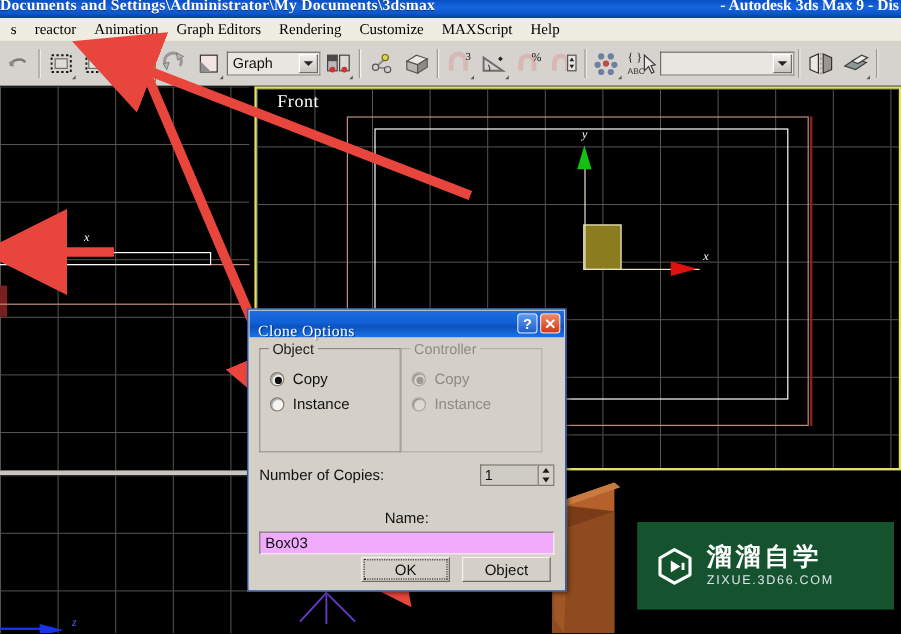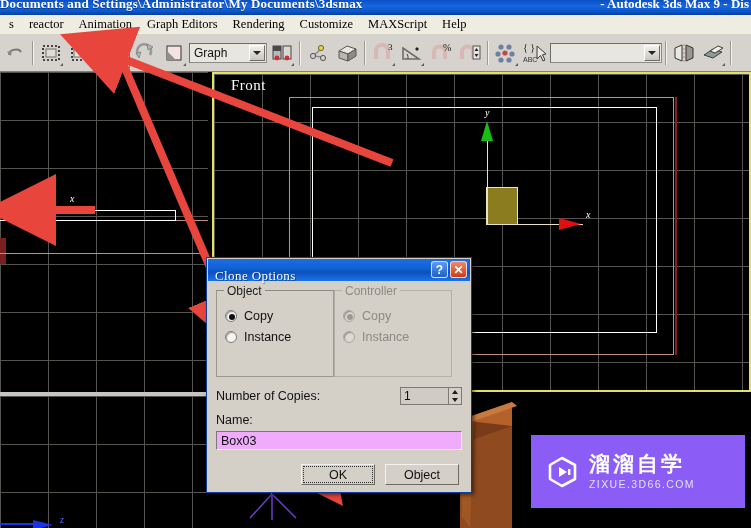--- a/index.html
+++ b/index.html
@@ -283,21 +283,21 @@
     content: ""; width: 0; height: 0;
     border-left: 3px solid transparent; border-right: 3px solid transparent;
     border-bottom: 4px solid #1c1c1c;
   }
   .spin-dn::after {
     content: ""; width: 0; height: 0;
     border-left: 3px solid transparent; border-right: 3px solid transparent;
     border-top: 4px solid #1c1c1c;
   }
 
-  .name-label { margin-top: 8px; }
+  .name-label { margin-top: 20px; text-align: center; }
   .name-field {
     margin-top: 4px; height: 19px;
     background: #f0abfc;
     border: 1px solid #7d7a74;
     border-right-color: #f3f2ee; border-bottom-color: #f3f2ee;
     display: flex; align-items: center; padding-left: 4px;
     font-family: "Liberation Sans", sans-serif;
     font-size: 12.5px; color: #111;
   }
 
@@ -314,21 +314,21 @@
     display: flex; align-items: center; justify-content: center;
     font-family: "Liberation Sans", sans-serif;
     font-size: 12.5px; color: #111;
   }
   .dlg-pushbtn.default { outline: 1px dotted #333; outline-offset: -3px; }
 
   
   .watermark {
     position: absolute; left: 531px; top: 435px;
     width: 214px; height: 73px;
-    background: #8b5cf6;
+    background: #14532d;
     display: flex; align-items: center;
     z-index: 45;
     padding-left: 14px;
   }
   .wm-logo {
     width: 34px; height: 34px; flex: 0 0 auto;
     position: relative; margin-right: 10px;
   }
   .wm-text { display: flex; flex-direction: column; }
   .wm-cn {

